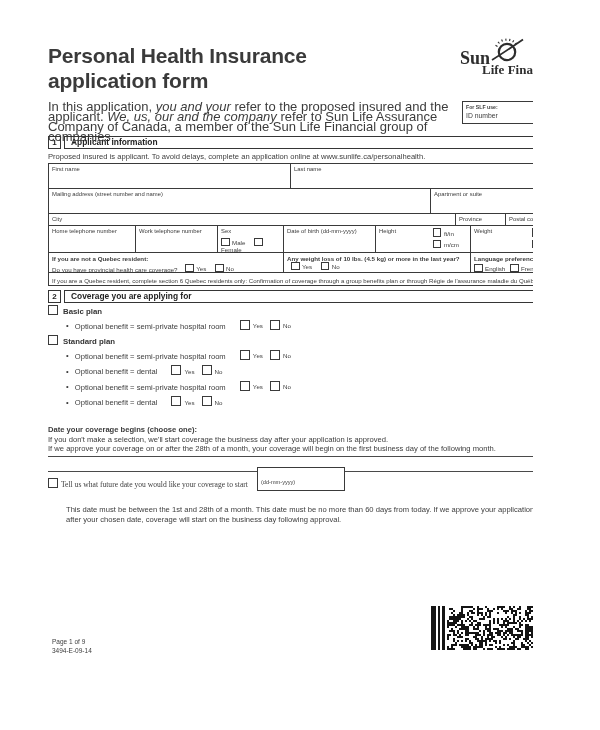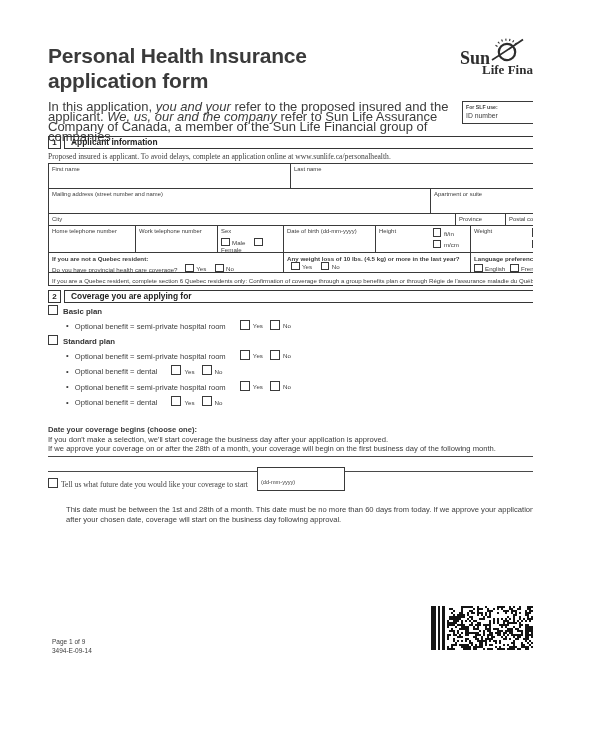--- a/index.html
+++ b/index.html
@@ -95,21 +95,21 @@
   <div class="abs slf-box" style="left:462px;top:101px;width:92px;height:23px;">
     <div class="slf-label">For SLF use:</div>
     <div class="slf-id">ID number</div>
   </div>
 
   <div class="abs sec" style="left:48px;top:136px;width:515px;">
     <div class="sec-num">1</div>
     <div class="sec-title">Applicant information</div>
   </div>
 
-  <div class="abs body-text" style="left:48px;top:152px;width:515px;font-family:Liberation Serif, serif;">Proposed insured is applicant. To avoid delays, complete an application online at www.sunlife.ca/personalhealth.</div>
+  <div class="abs body-text" style="left:48px;top:152px;width:515px;">Proposed insured is applicant. To avoid delays, complete an application online at www.sunlife.ca/personalhealth.</div>
 
   <div class="abs table" style="left:48px;top:163px;width:515px;height:123px;">
 
     <div class="cell br bb" style="left:0;top:0;width:242px;height:25px;">
       <span class="lbl">First name</span>
     </div>
     <div class="cell bb" style="left:242px;top:0;width:273px;height:25px;">
       <span class="lbl">Last name</span>
     </div>
 

